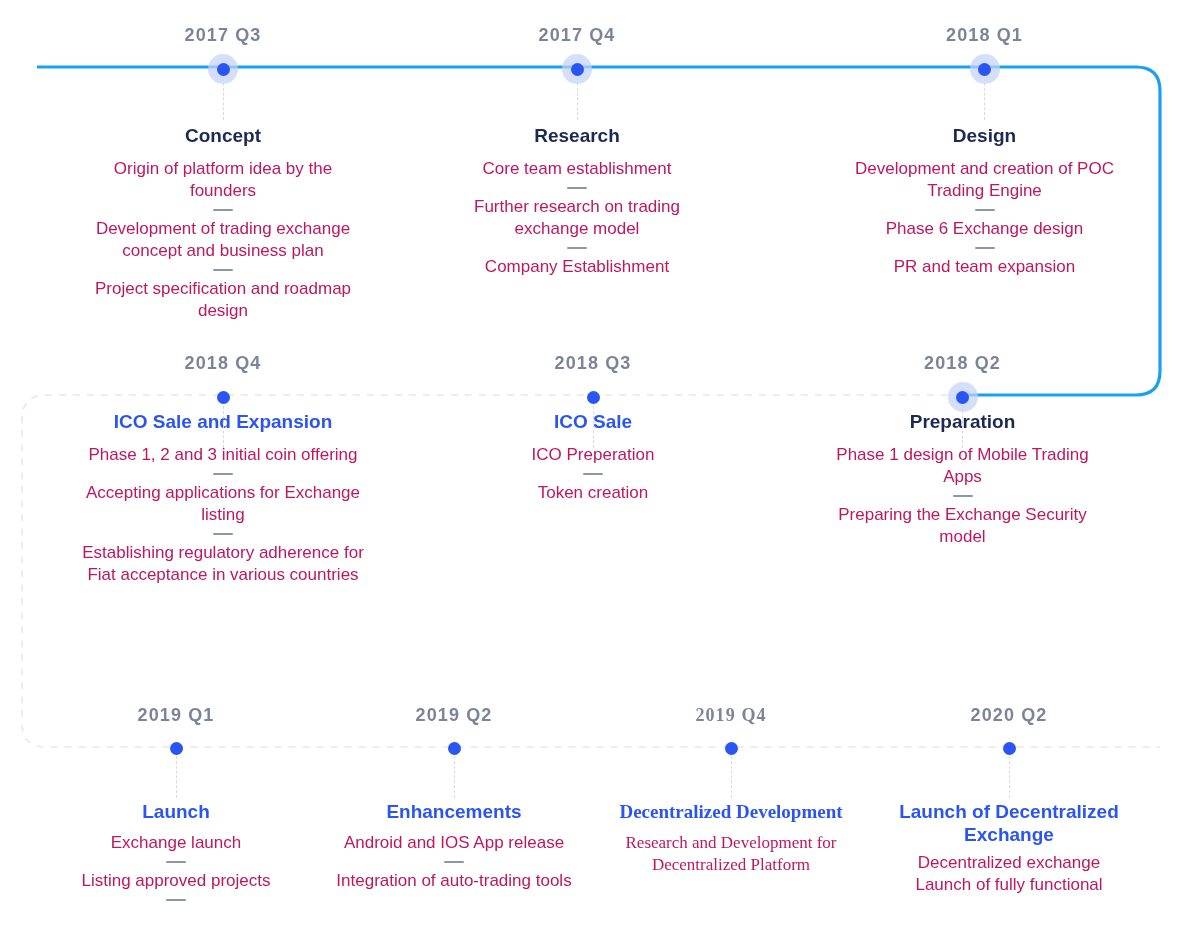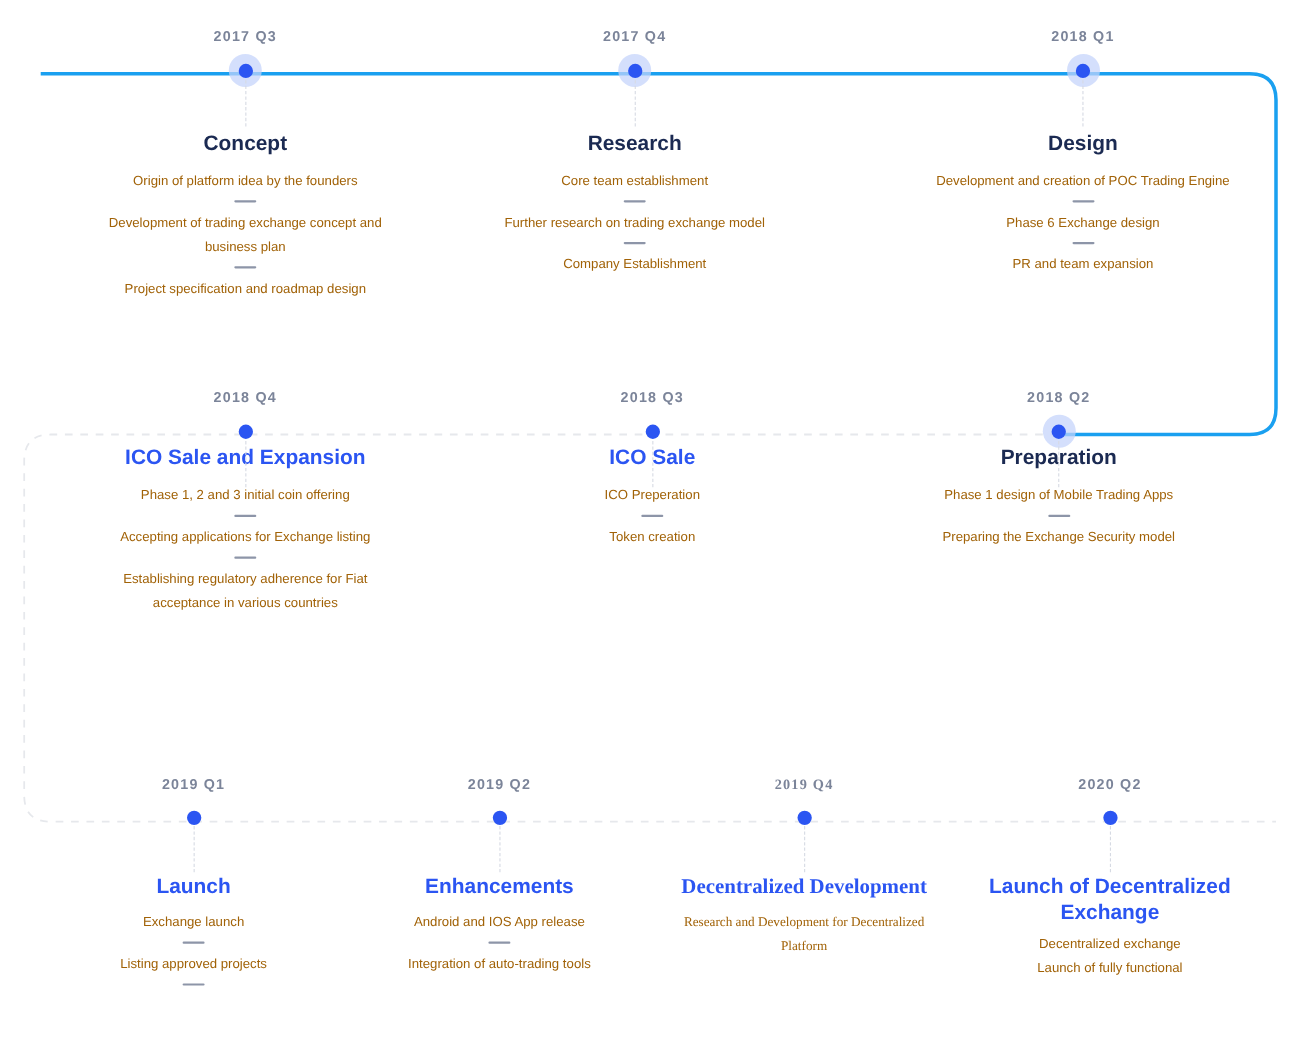--- a/index.html
+++ b/index.html
@@ -41,21 +41,21 @@
   .row-2 { top: 328px; }
   .row-3 { top: 680px; }
 
   
   .milestone {
     position: absolute;
     text-align: center;
   }
 
   .quarter {
-    font-size: 13px;
+    font-size: 18px;
     font-weight: bold;
     letter-spacing: 1.1px;
     color: #7b8499;
     line-height: 1;
     white-space: nowrap;
   }
 
   .dot-wrap {
     position: relative;
     height: 34px;
@@ -98,23 +98,23 @@
     font-weight: bold;
     white-space: normal;
   }
   .title.navy { color: #1b2a52; }
   .title.blue { color: #2b55f2; }
 
   .items {
     margin-top: 11px;
   }
   .item {
-    font-size: 12px;
+    font-size: 17px;
     line-height: 22px;
-    color: #a16207;
+    color: #be185d;
   }
   .sep {
     width: 20px;
     height: 2px;
     background: #8d95a8;
     margin: 7px auto;
     border-radius: 1px;
   }
 
   

